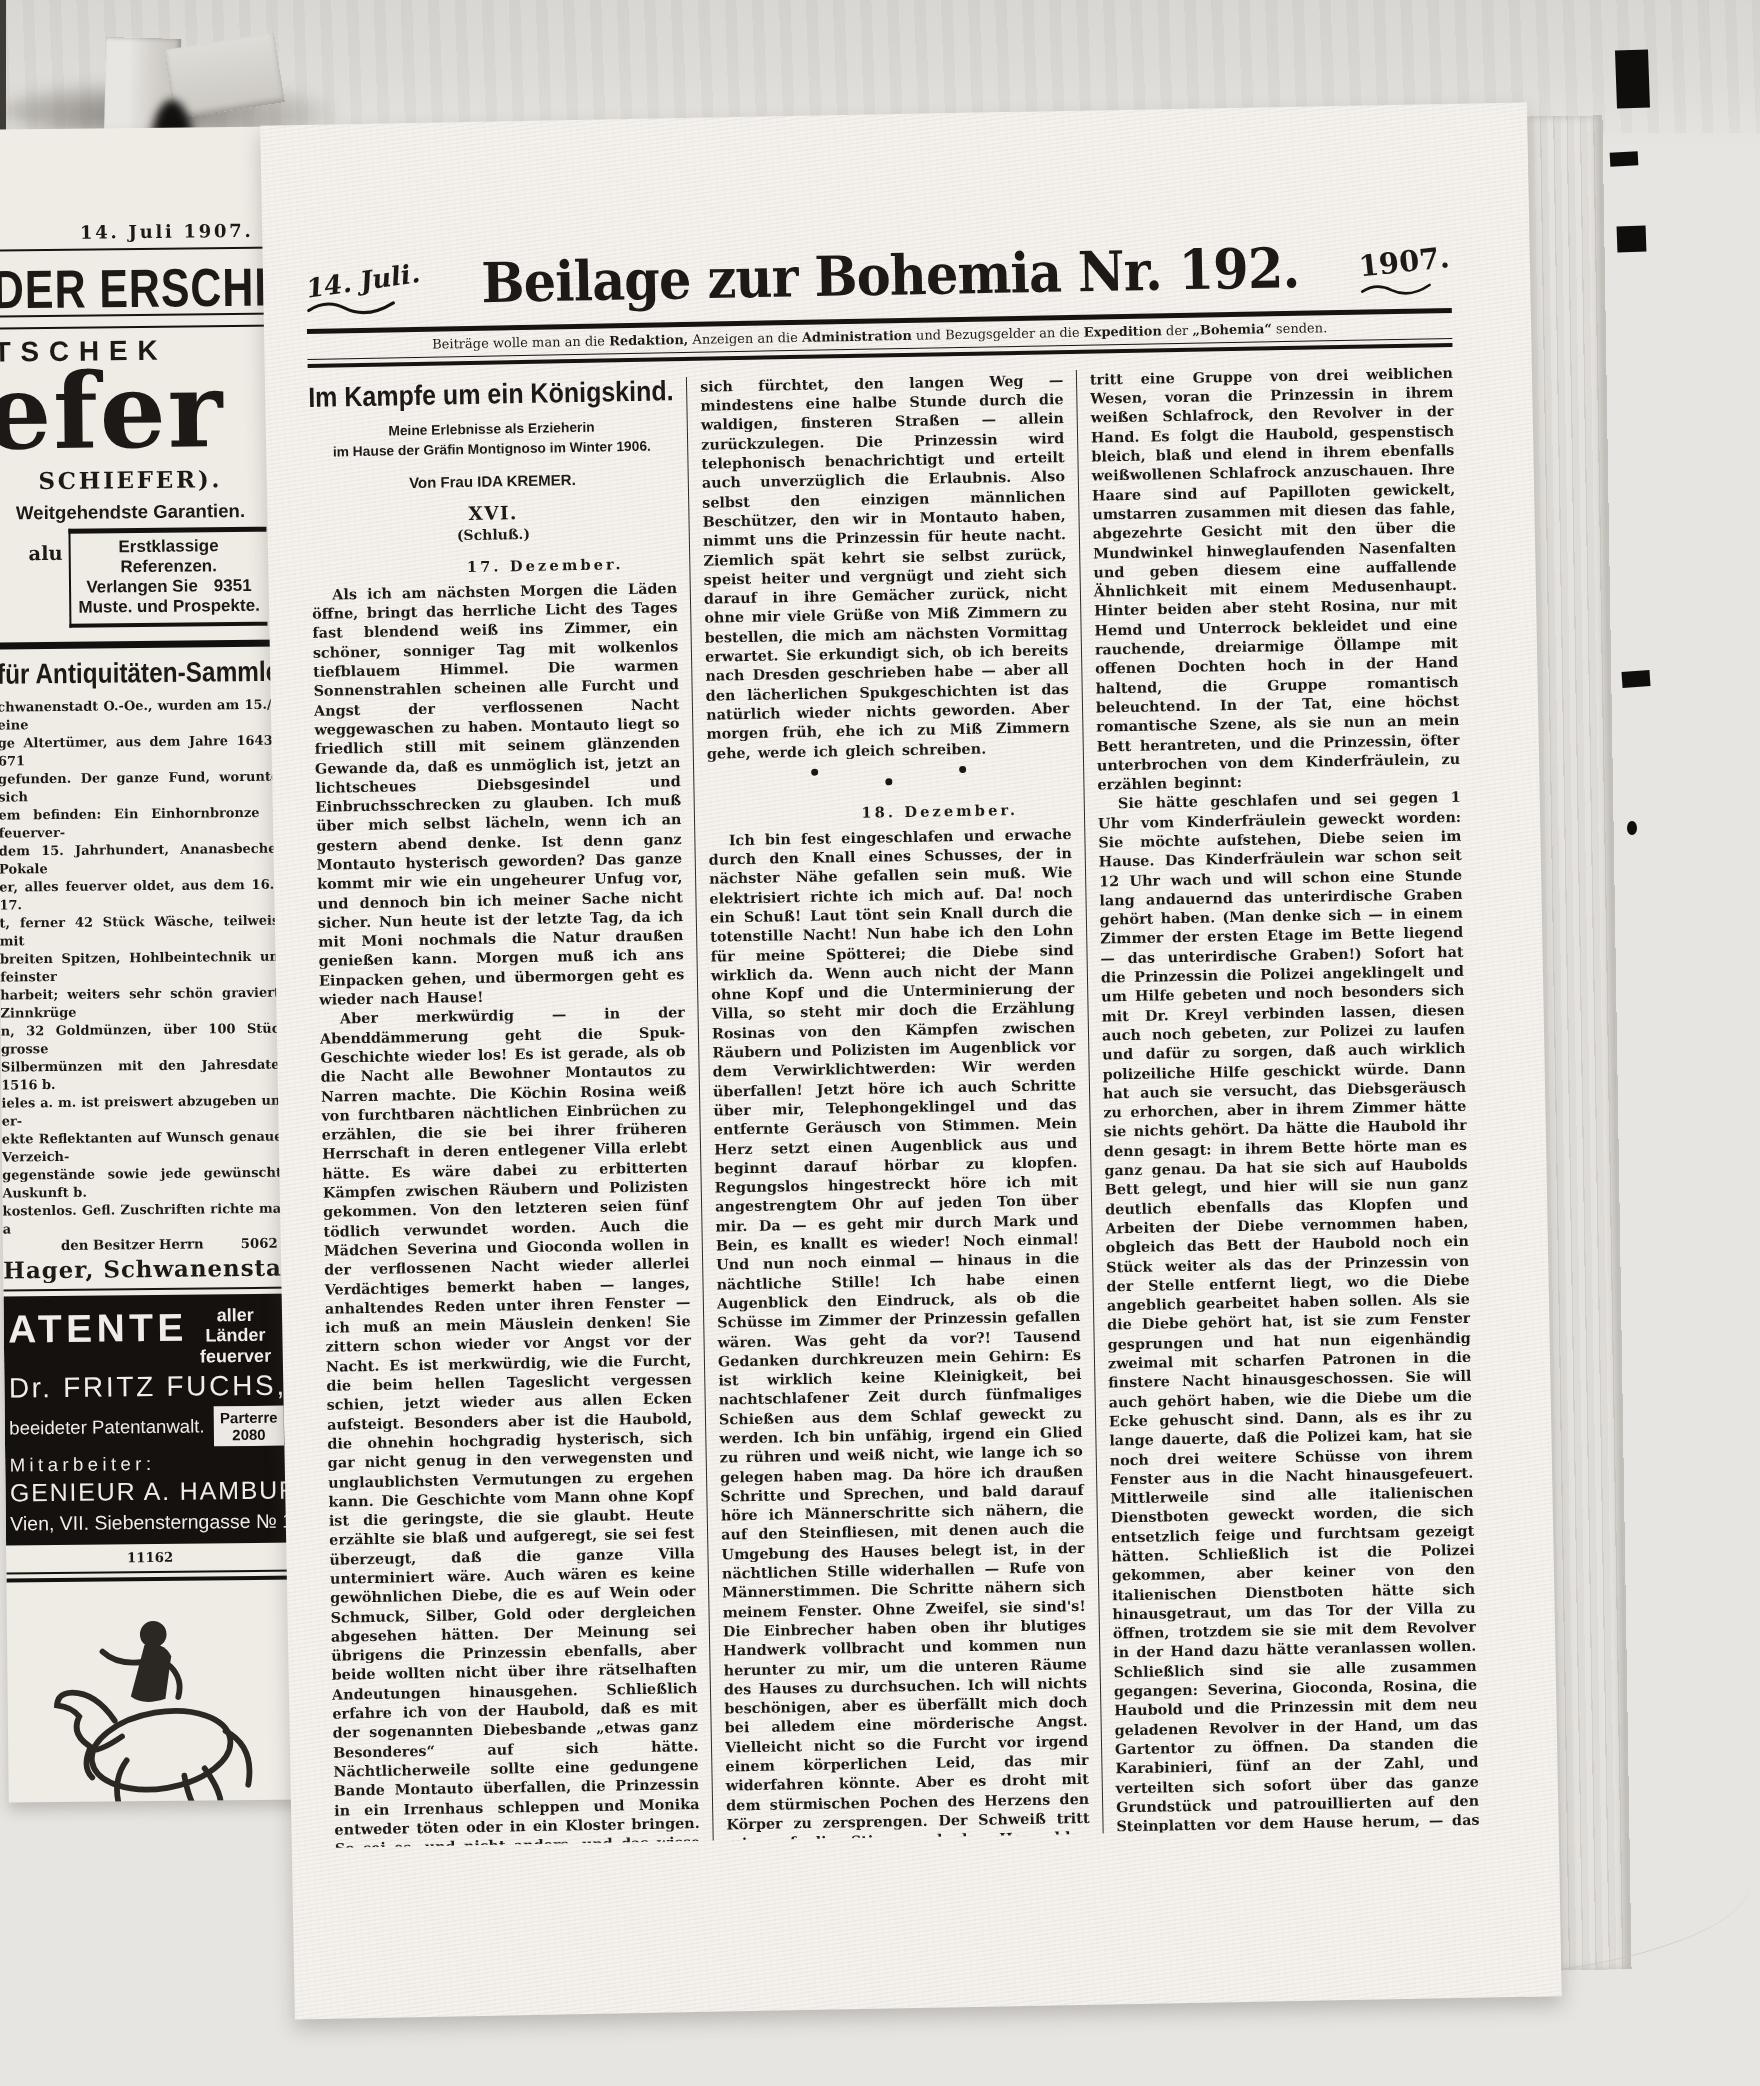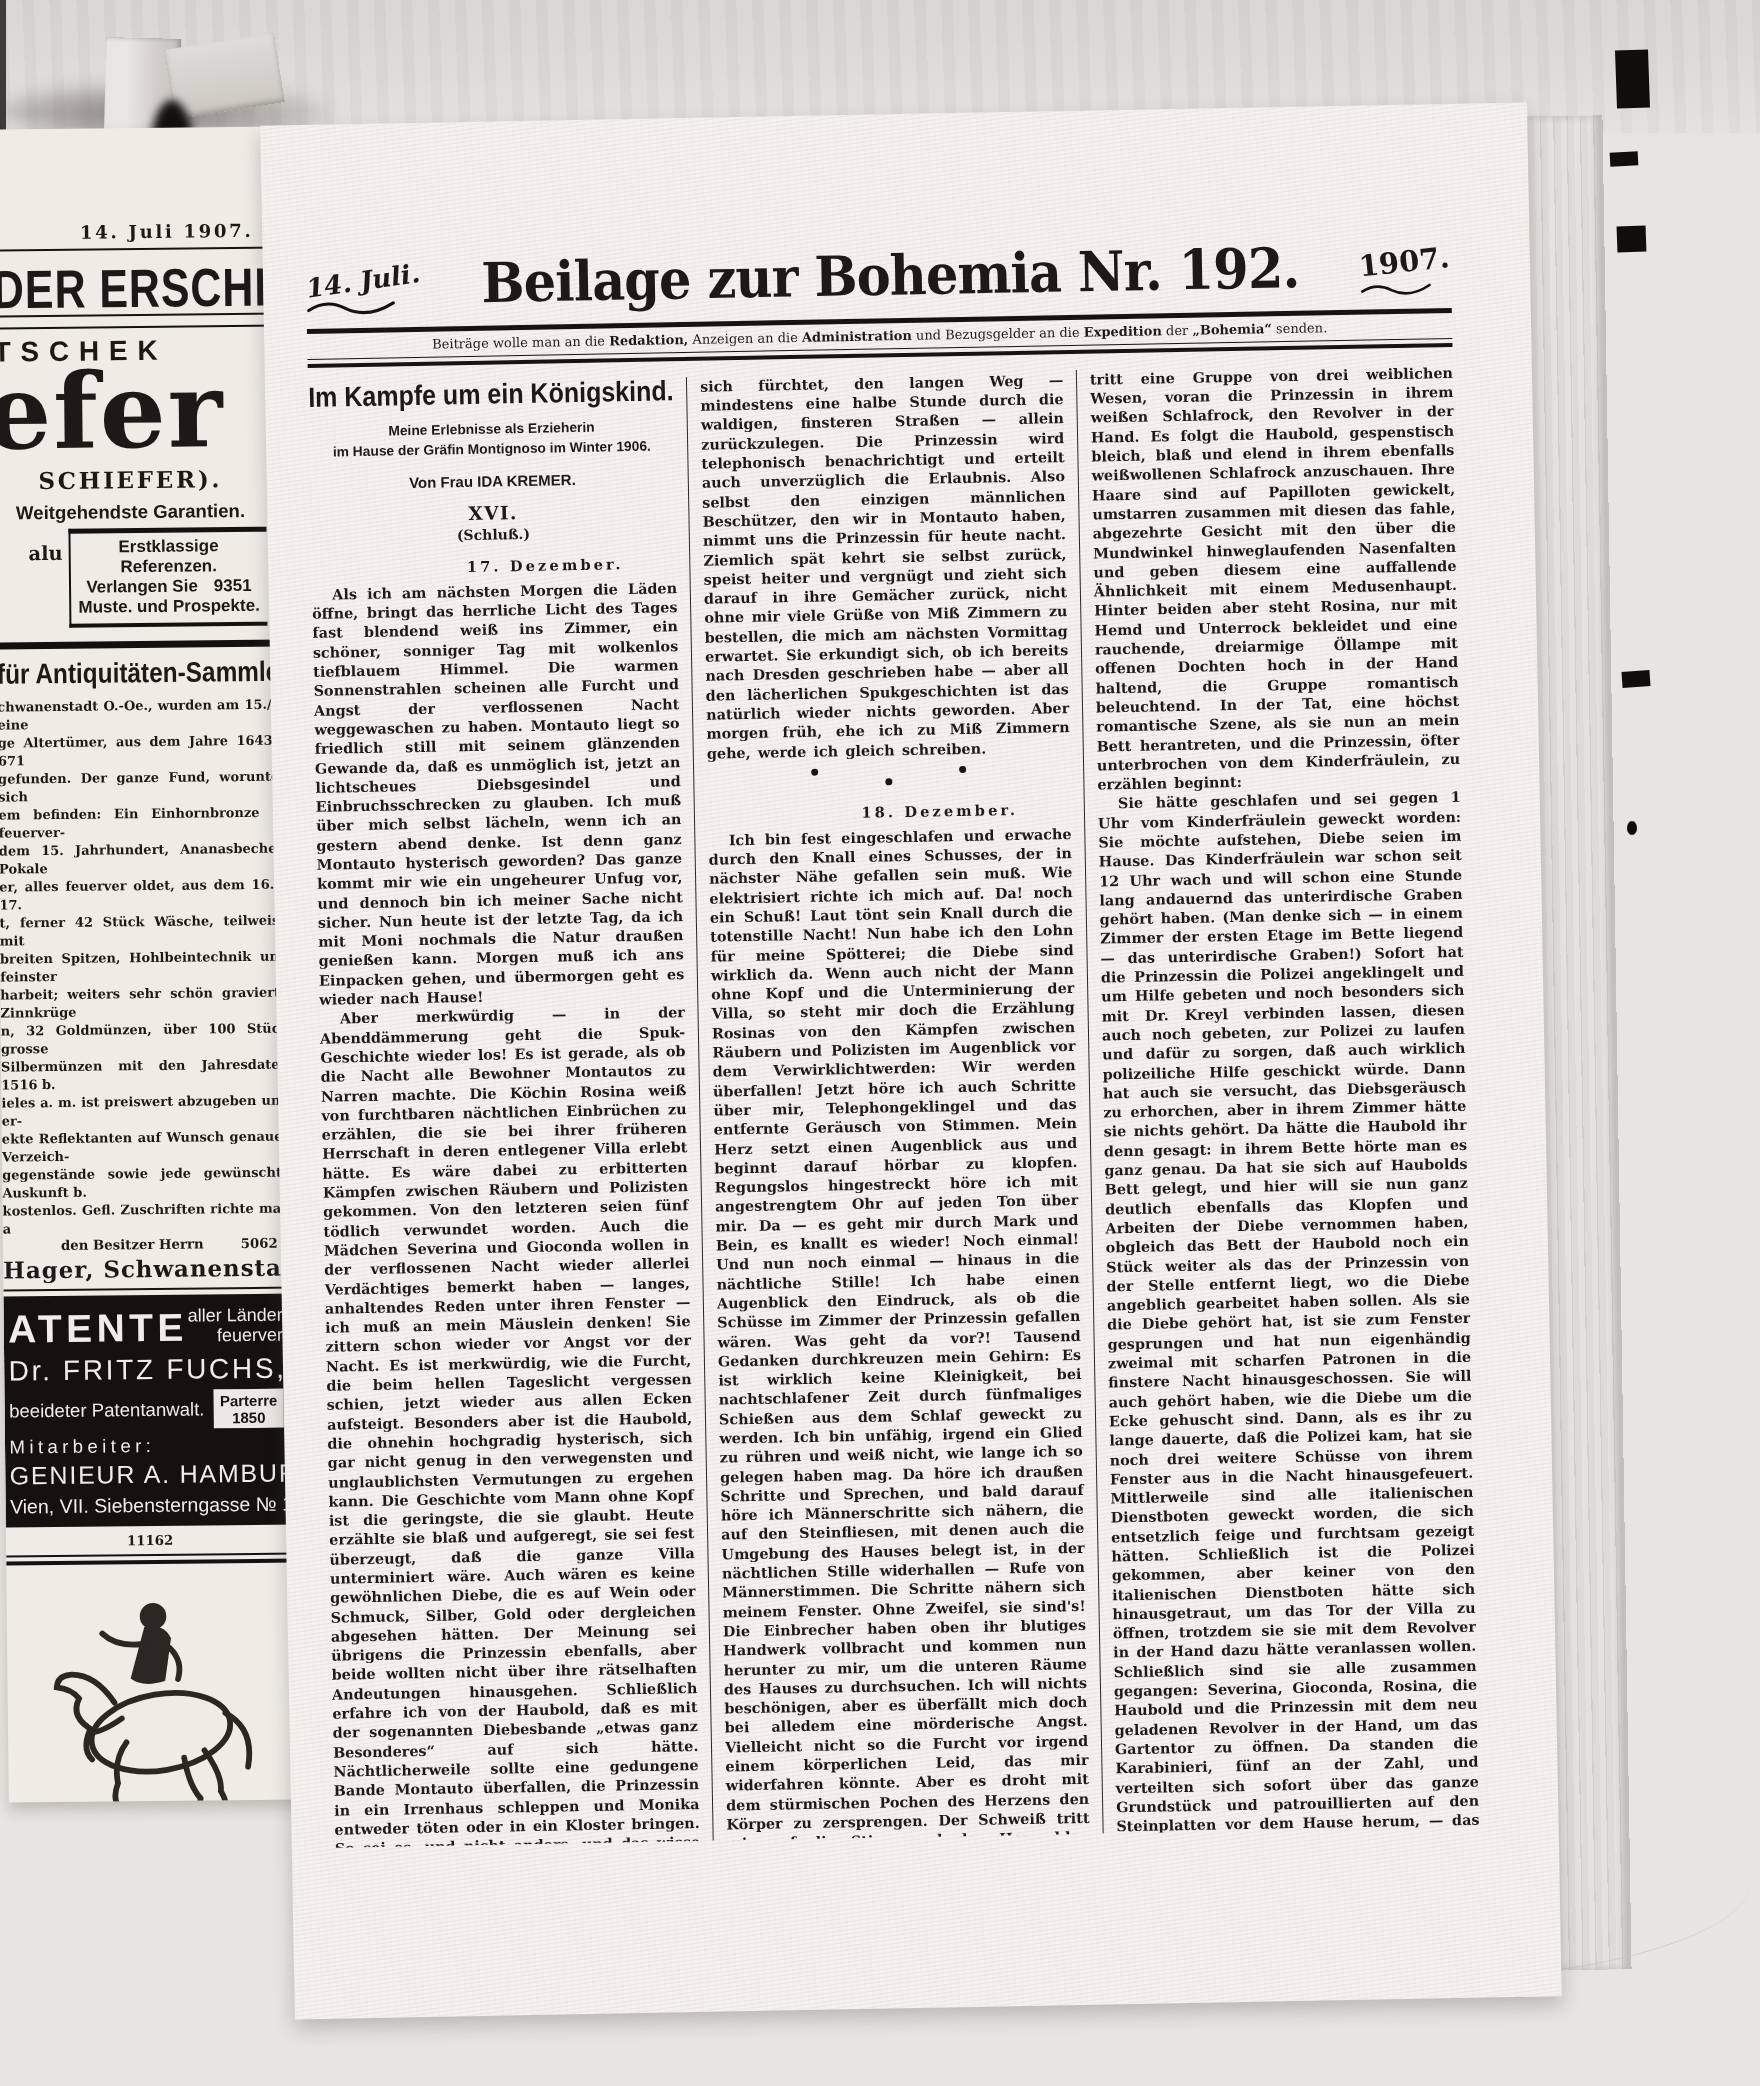--- a/index.html
+++ b/index.html
@@ -66,21 +66,21 @@
   .refbox .vl{display:flex;justify-content:space-between;padding:0 13.3px;}
   .lp .rule-heavy{height:7px;background:#131110;margin:9px 0 11.5px;}
   .antiq-h{font-family:"Liberation Sans",sans-serif;font-weight:700;font-size:24.4px;text-align:center;
     transform:scaleY(1.15);margin-bottom:9.8px;white-space:nowrap;overflow:hidden;}
   .antiq-body{font-size:13px;line-height:18px;font-weight:600;white-space:pre-line;text-align:justify;}
   .owner-row{display:flex;justify-content:space-between;font-size:13.3px;font-weight:600;padding:0 13.3px 0 58px;}
   .hager{font-weight:700;font-size:23px;letter-spacing:0.9px;margin:2.7px 0 6.2px;white-space:nowrap;overflow:hidden;}
   .fuchs{background:#14110e;color:#f0ede8;font-family:"Liberation Sans",sans-serif;padding:11.5px 9px 9.8px 4.4px;margin-top:4.4px;}
   .fuchs .r1{display:flex;justify-content:space-between;align-items:flex-start;}
   .fuchs .atente{font-size:39px;font-weight:700;letter-spacing:4.4px;}
-  .fuchs .small{font-size:18px;text-align:right;line-height:20.4px;}
+  .fuchs .small{font-size:18px;text-align:center;line-height:20.4px;font-weight:bold;}
   .fuchs .name{font-size:28px;letter-spacing:2.7px;margin-top:3.5px;white-space:nowrap;}
   .fuchs .r3{display:flex;justify-content:space-between;align-items:center;margin-top:4.4px;}
   .fuchs .role{font-size:18.6px;}
   .phonebox{background:#ece9e4;color:#15120f;font-weight:700;text-align:center;font-size:15px;line-height:17px;padding:2.7px 6.2px;}
   .fuchs .mit{font-size:18.6px;letter-spacing:4.4px;margin:6.2px 0 2.7px;}
   .fuchs .eng{font-size:25px;letter-spacing:1.8px;white-space:nowrap;}
   .fuchs .addr{font-size:19.5px;margin-top:4.4px;white-space:nowrap;}
   .adnum{font-size:13.3px;font-weight:600;text-align:center;margin:6.2px 0;}
   .rule-double{border-top:2.2px solid #141210;height:4.4px;border-bottom:4.9px solid #141210;}
   .rider{display:block;margin:13.3px auto 0;}
@@ -188,21 +188,21 @@
       <div class="rule-thin"></div>
 
       <div class="fuchs">
         <div class="r1">
           <span class="atente">ATENTE</span>
           <span class="small"><span>aller Länder</span><br><span>feuerver</span></span>
         </div>
         <div class="name">Dr. FRITZ FUCHS,</div>
         <div class="r3">
           <span class="role">beeideter Patentanwalt.</span>
-          <span class="phonebox"><span>Parterre</span><br><span>1850</span></span>
+          <span class="phonebox"><span>Parterre</span><br><span>2080</span></span>
         </div>
         <div class="mit">Mitarbeiter:</div>
         <div class="eng">GENIEUR A. HAMBURGER</div>
         <div class="addr">Vien, VII. Siebensterngasse № 1</div>
       </div>
       <div class="adnum">11162</div>
       <div class="rule-double"></div>
 
       <svg class="rider" width="248" height="293" viewBox="0 0 560 660">
         <g fill="none" stroke="#2b2723" stroke-width="13" stroke-linecap="round">

